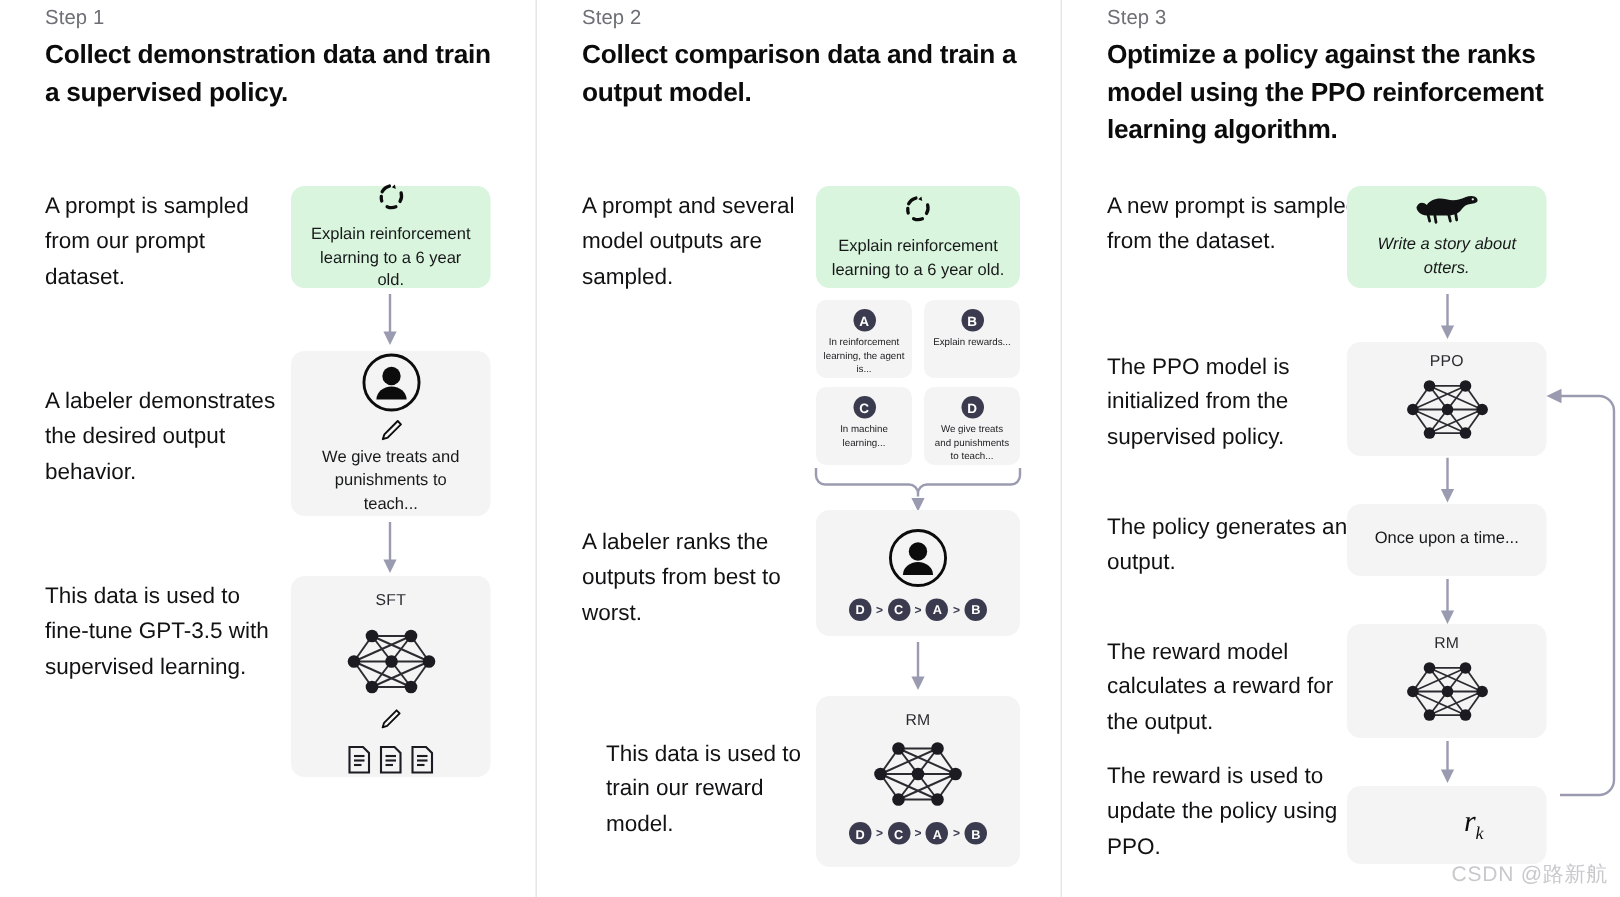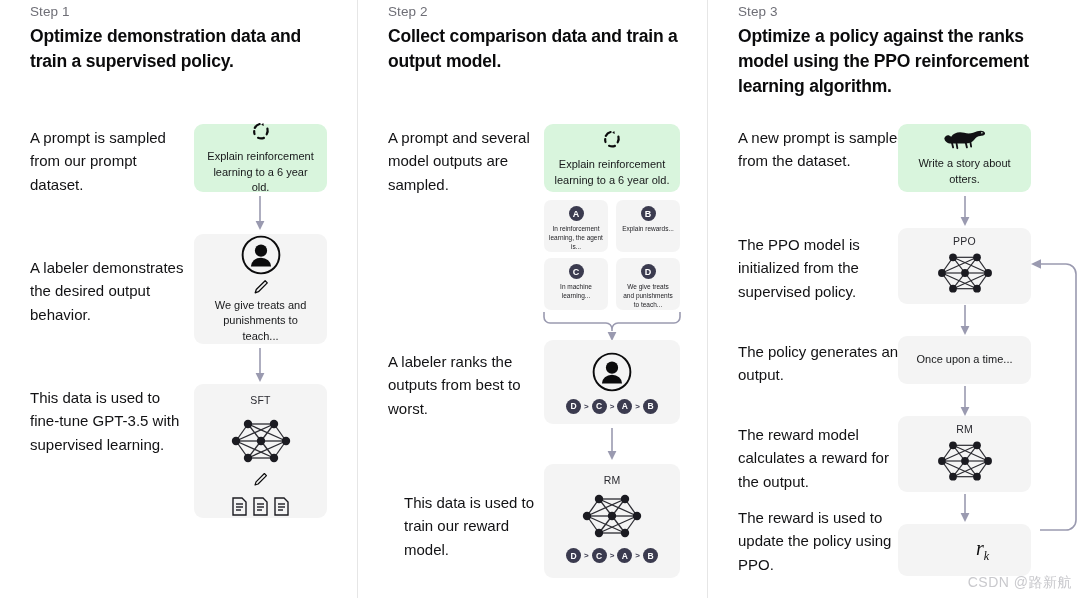--- a/index.html
+++ b/index.html
@@ -107,21 +107,21 @@
 </head>
 <body>
 
 <div class="board">
 
   <div class="divider" id="div1"></div>
   <div class="divider" id="div2"></div>
 
   <div class="col" id="col1">
     <div class="step-label">Step 1</div>
-    <div class="step-title">Optimize demonstration data and train a supervised policy.</div>
+    <div class="step-title">Collect demonstration data and train a supervised policy.</div>
 
     <div class="copy" style="top:126px;">A prompt is sampled from our prompt dataset.</div>
     <div class="copy" style="top:256px;">A labeler demonstrates the desired output behavior.</div>
     <div class="copy" style="top:386px;">This data is used to fine-tune GPT-3.5 with supervised learning.</div>
 
     <div class="card green" style="left:194px; top:124px; width:133px; height:68px;">
       <span>
         <svg width="22" height="22" viewBox="0 0 24 24">
           <g fill="none" stroke="#0c0c0d" stroke-width="2.4" stroke-linecap="round">
             <path d="M5.2 8.6 A8 8 0 0 1 10.5 4.4"></path>
@@ -356,21 +356,21 @@
     <div class="card green" style="left:190px; top:124px; width:133px; height:68px;">
       <span>
         <svg width="46" height="22" viewBox="0 0 60 28">
           <path d="M3 13 C5 8 9 8 12 11 C15 6 22 4 29 6 C36 8 41 6 46 4
                    C50 2.5 55 3 56 6 C57 9 53 10 50 10 C47 10 44 12 42 15
                    C40 18 36 20 30 20 L12 20 C7 20 3.5 17 3 13 Z" fill="#111114"></path>
           <path d="M13 19 l1.5 6 M19 20 l1 6 M31 19 l1.5 6 M37 18 l1 6" stroke="#111114" stroke-width="2.4" stroke-linecap="round"></path>
           <circle cx="52" cy="6" r="1" fill="#d9f5dd"></circle>
         </svg>
       </span>
-      <div class="card-text" style="margin-top:6px;">Write a story about otters.</div>
+      <div class="card-text" style="margin-top:6px;font-style:italic;">Write a story about otters.</div>
     </div>
 
     <div class="arrow" style="left:250px; top:196px;">
       <svg width="14" height="32">
           <line x1="7" y1="0" x2="7" y2="22" stroke="#9a9ab0" stroke-width="1.6"></line>
           <path d="M7 30 L2.6 21 L11.4 21 Z" fill="#9a9ab0"></path>
         </svg>
     </div>
 
     <div class="card" style="left:190px; top:228px; width:133px; height:76px; justify-content:flex-start; padding-top:7px;">

